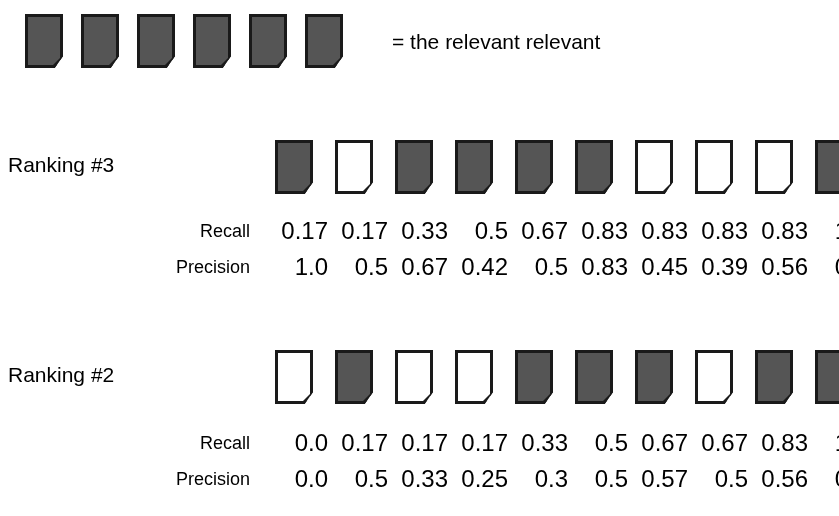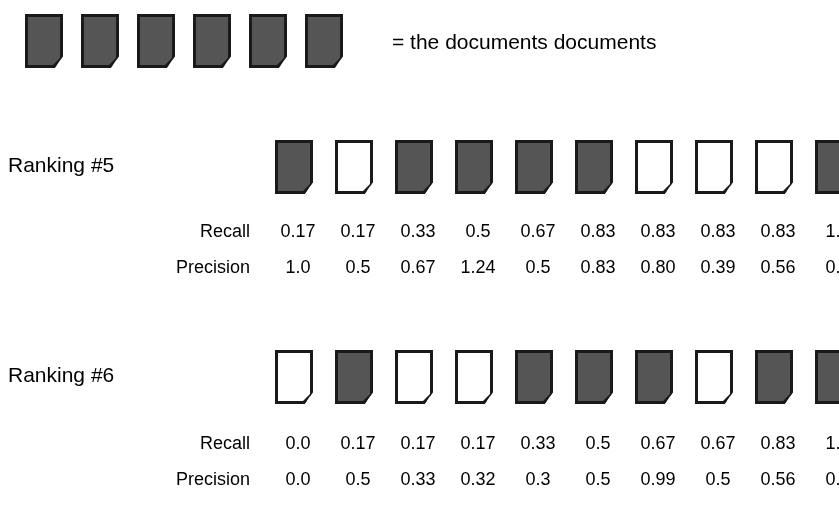--- a/index.html
+++ b/index.html
@@ -109,43 +109,43 @@
     line-height: 1;
     white-space: nowrap;
   }
   .metric-values {
     position: absolute;
     left: 268px;
     display: flex;
   }
   .metric-values .cell {
     width: 60px;
-    text-align: center;
-    font-size: 18px;
+    text-align: right;
+    font-size: 24px;
     line-height: 1;
     white-space: nowrap;
   }
 </style>
 </head>
 <body>
 
 <div class="legend-row">
   <div class="legend-docs" id="legend-docs">
       <div class="doc"></div>
       <div class="doc"></div>
       <div class="doc"></div>
       <div class="doc"></div>
       <div class="doc"></div>
       <div class="doc"></div>
     </div>
-  <div class="legend-text">= the documents documents</div>
+  <div class="legend-text">= the relevant relevant</div>
 </div>
 
 <div class="ranking-block" id="ranking-1">
-  <div class="ranking-label">Ranking #5</div>
+  <div class="ranking-label">Ranking #3</div>
 
   <div class="doc-strip" id="r1-docs">
       <div class="doc"></div>
       <div class="doc empty"></div>
       <div class="doc"></div>
       <div class="doc"></div>
       <div class="doc"></div>
       <div class="doc"></div>
       <div class="doc empty"></div>
       <div class="doc empty"></div>
@@ -168,33 +168,33 @@
         <div class="cell">1.0</div>
       </div>
   </div>
 
   <div class="metric-row" id="r1-precision">
     <div class="metric-name">Precision</div>
     <div class="metric-values" id="r1-precision-values">
         <div class="cell">1.0</div>
         <div class="cell">0.5</div>
         <div class="cell">0.67</div>
-        <div class="cell">1.24</div>
-        <div class="cell">0.5</div>
-        <div class="cell">0.83</div>
-        <div class="cell">0.80</div>
+        <div class="cell">0.42</div>
+        <div class="cell">0.5</div>
+        <div class="cell">0.83</div>
+        <div class="cell">0.45</div>
         <div class="cell">0.39</div>
         <div class="cell">0.56</div>
         <div class="cell">0.6</div>
       </div>
   </div>
 </div>
 
 <div class="ranking-block" id="ranking-2">
-  <div class="ranking-label">Ranking #6</div>
+  <div class="ranking-label">Ranking #2</div>
 
   <div class="doc-strip" id="r2-docs">
       <div class="doc empty"></div>
       <div class="doc"></div>
       <div class="doc empty"></div>
       <div class="doc empty"></div>
       <div class="doc"></div>
       <div class="doc"></div>
       <div class="doc"></div>
       <div class="doc empty"></div>
@@ -217,22 +217,22 @@
         <div class="cell">1.0</div>
       </div>
   </div>
 
   <div class="metric-row" id="r2-precision">
     <div class="metric-name">Precision</div>
     <div class="metric-values" id="r2-precision-values">
         <div class="cell">0.0</div>
         <div class="cell">0.5</div>
         <div class="cell">0.33</div>
-        <div class="cell">0.32</div>
+        <div class="cell">0.25</div>
         <div class="cell">0.3</div>
         <div class="cell">0.5</div>
-        <div class="cell">0.99</div>
+        <div class="cell">0.57</div>
         <div class="cell">0.5</div>
         <div class="cell">0.56</div>
         <div class="cell">0.6</div>
       </div>
   </div>
 </div>
 
 </body></html>

